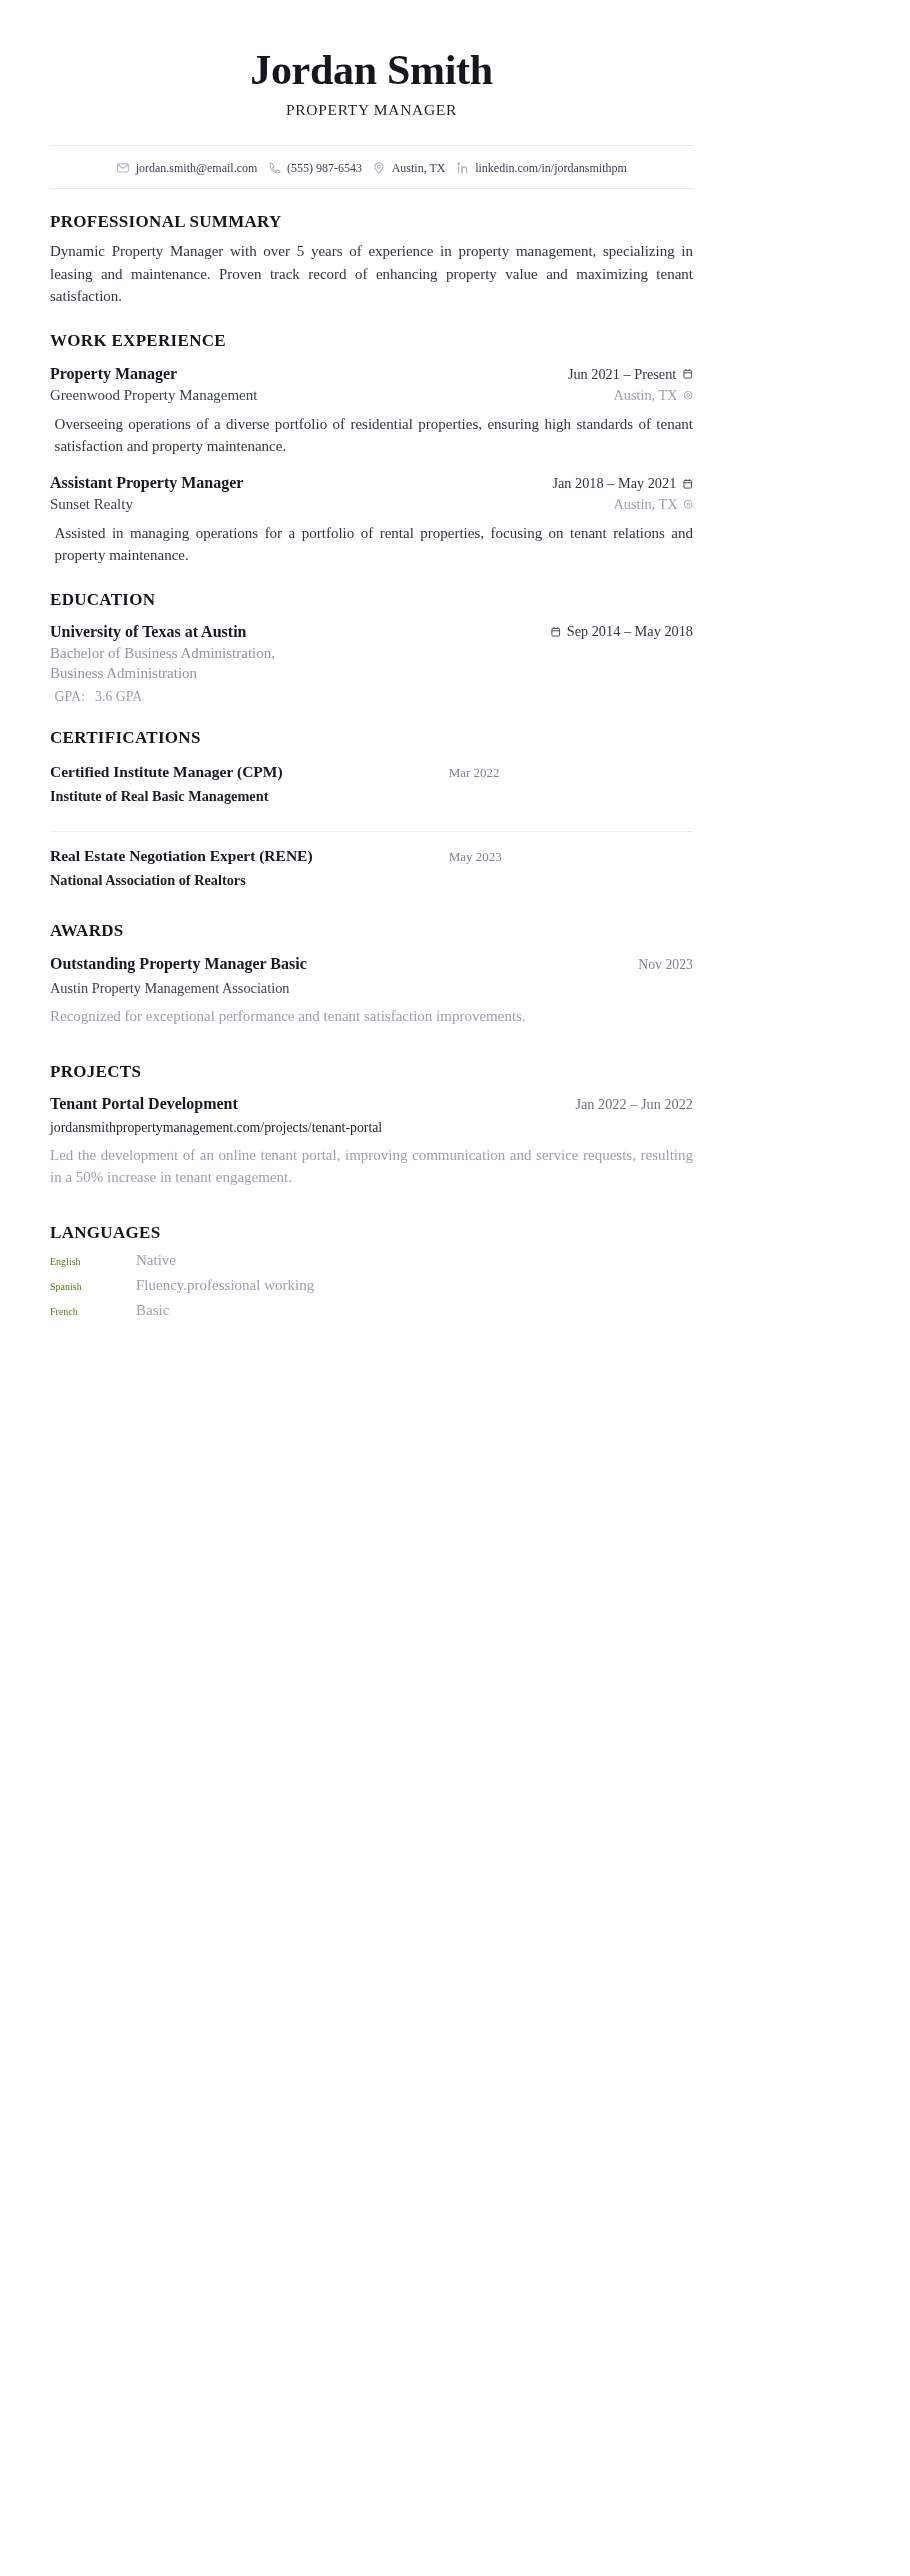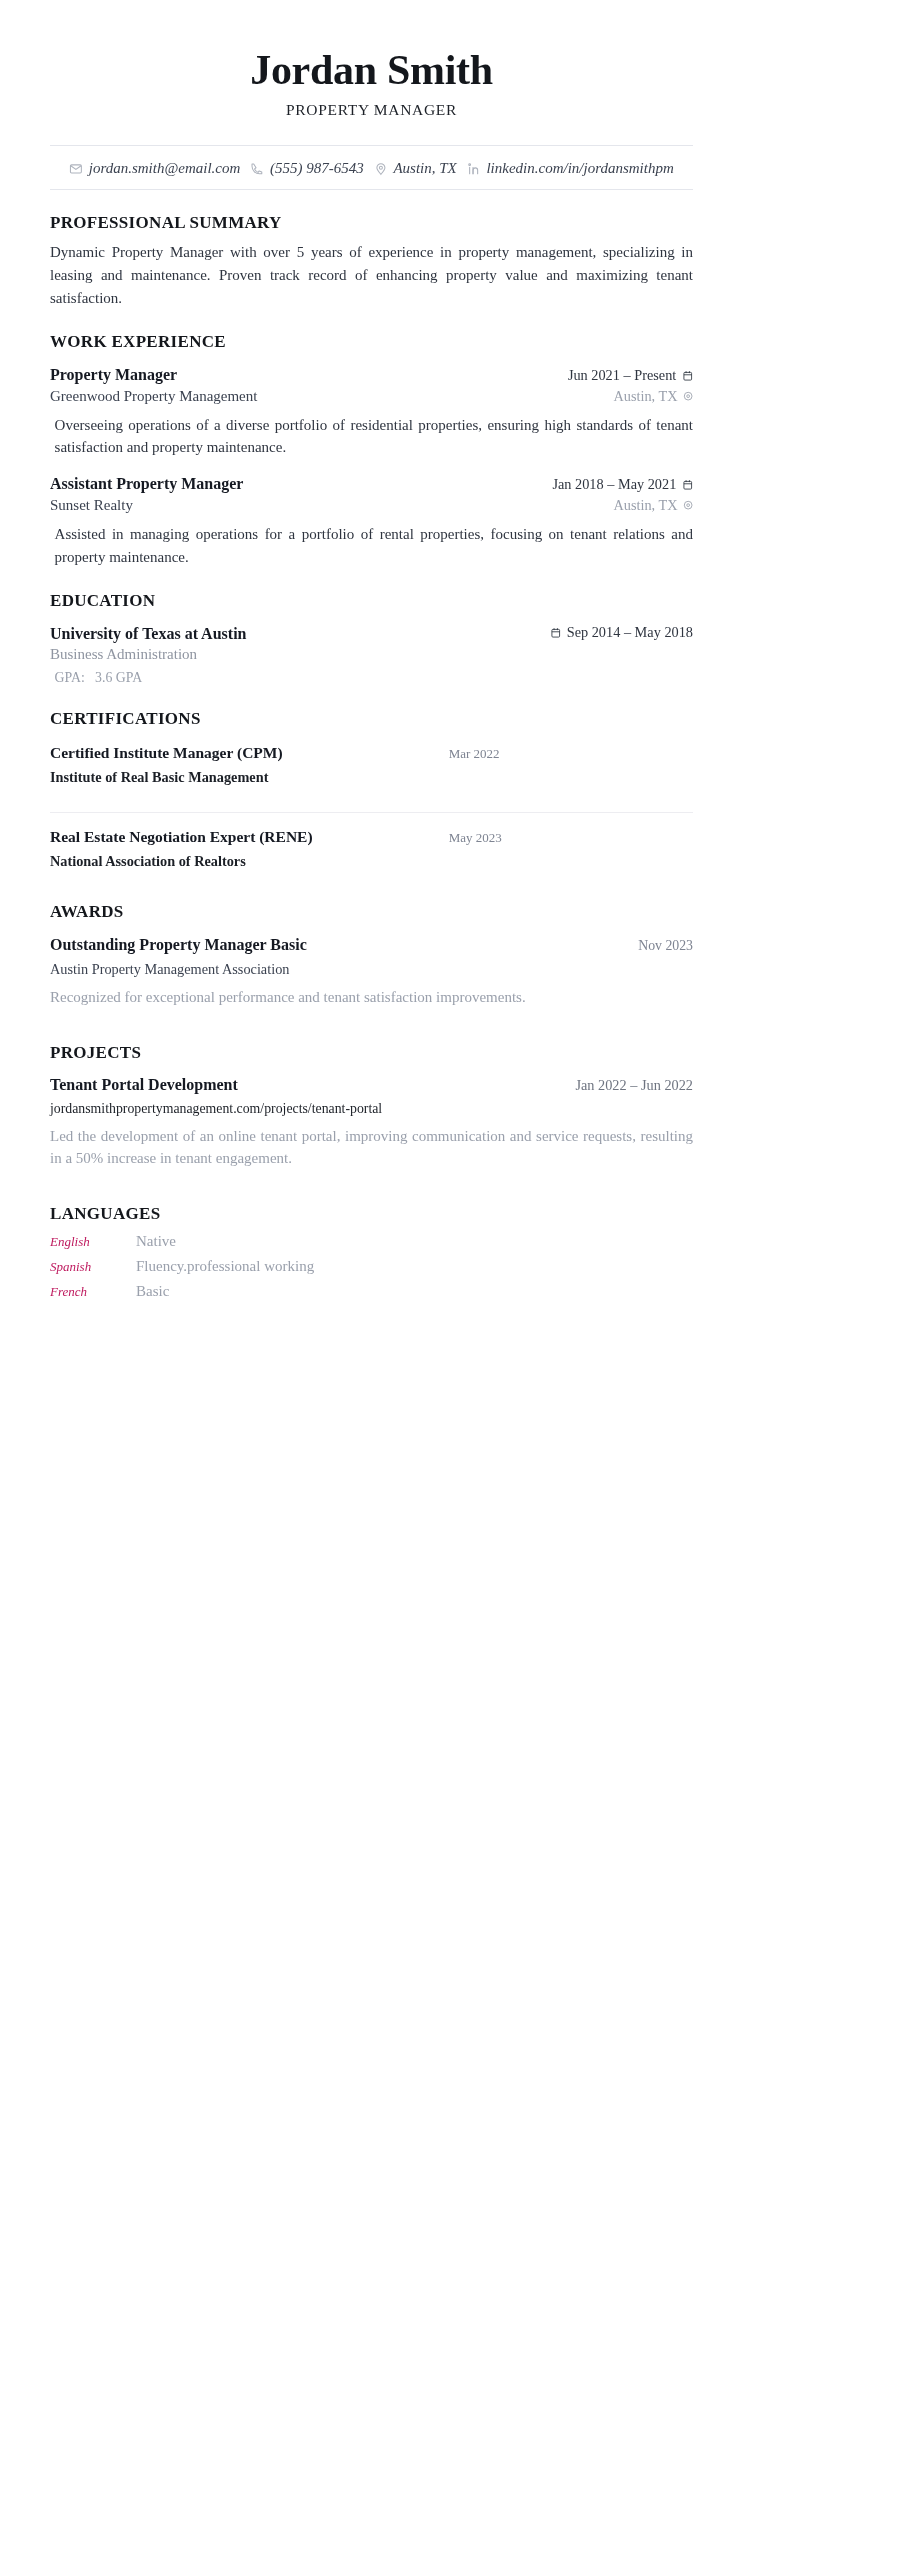--- a/index.html
+++ b/index.html
@@ -47,23 +47,22 @@
   }
 
   
   .contact-row {
     display: flex;
     flex-wrap: wrap;
     justify-content: center;
     align-items: center;
     gap: 1px;
     margin-top: 15px;
-    font-size: 15px;
+    font-size: 12px;
     color: #3b4250;
-    font-style: italic;
   }
   .contact-item {
     display: inline-flex;
     align-items: center;
     gap: 5.7px;
     padding: 0 4.6px;
     white-space: nowrap;
   }
   .contact-item .txt { line-height: 1; }
   .ico { display: inline-flex; align-items: center; justify-content: center; }
@@ -219,23 +218,22 @@
 
   
   .lang-list { margin-top: 9.2px; }
   .lang-row {
     display: flex;
     align-items: baseline;
     margin-bottom: 8px;
   }
   .lang-name {
     flex: 0 0 86px;
-    font-size: 13px;
-    color: #be185d;
-    font-style: italic;
+    font-size: 10px;
+    color: #4d7c0f;
   }
   .lang-level {
     font-size: 15px;
     color: #9aa0ac;
   }
 </style>
 </head>
 <body>
 
 <div class="page">
@@ -374,20 +372,21 @@
             <svg width="11.5" height="11.5" viewBox="0 0 24 24" fill="none" stroke="currentColor" stroke-width="1.8">
               <rect x="4" y="5" width="16" height="16" rx="2"></rect>
               <path d="M4 10h16"></path>
                 <path d="M8.5 2.5v4"></path>
                 <path d="M15.5 2.5v4"></path>
             </svg>
           </span>
           <span>Sep 2014  –  May 2018</span>
         </span>
       </div>
+      <div class="edu-degree">Bachelor of Business Administration,</div>
       <div class="edu-degree">Business Administration</div>
       <div class="edu-gpa">
         <span>GPA:</span>
         <span class="gpa-val">3.6 GPA</span>
       </div>
     </div>
   </div>
 
   <div class="section">
     <div class="section-title">CERTIFICATIONS</div>

